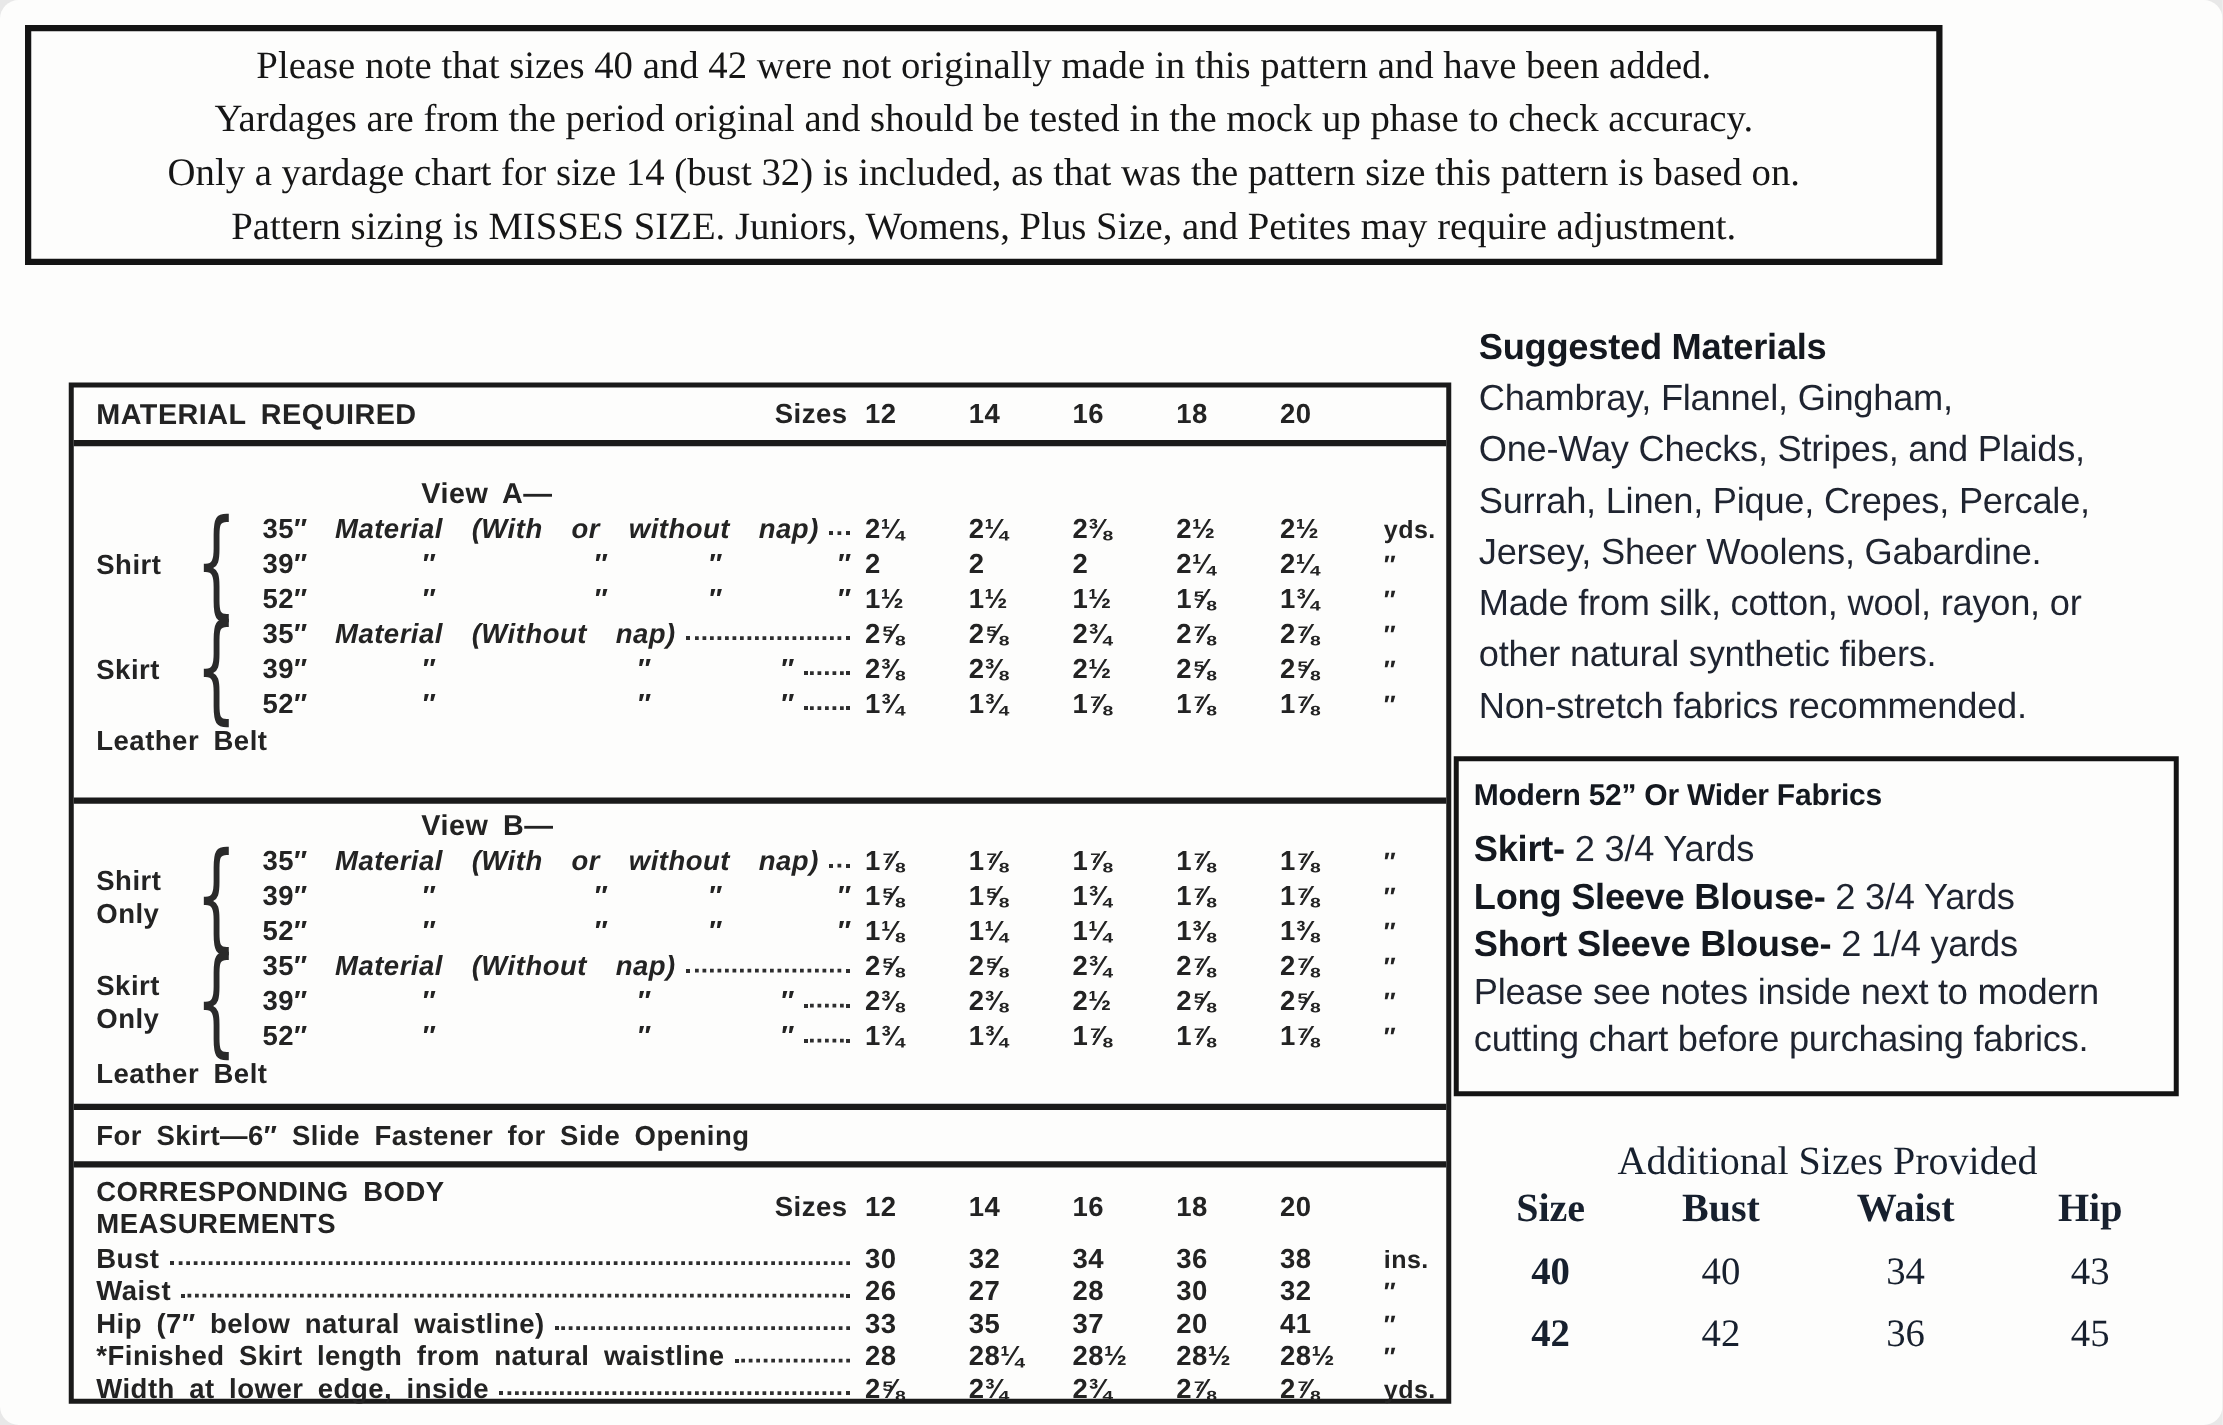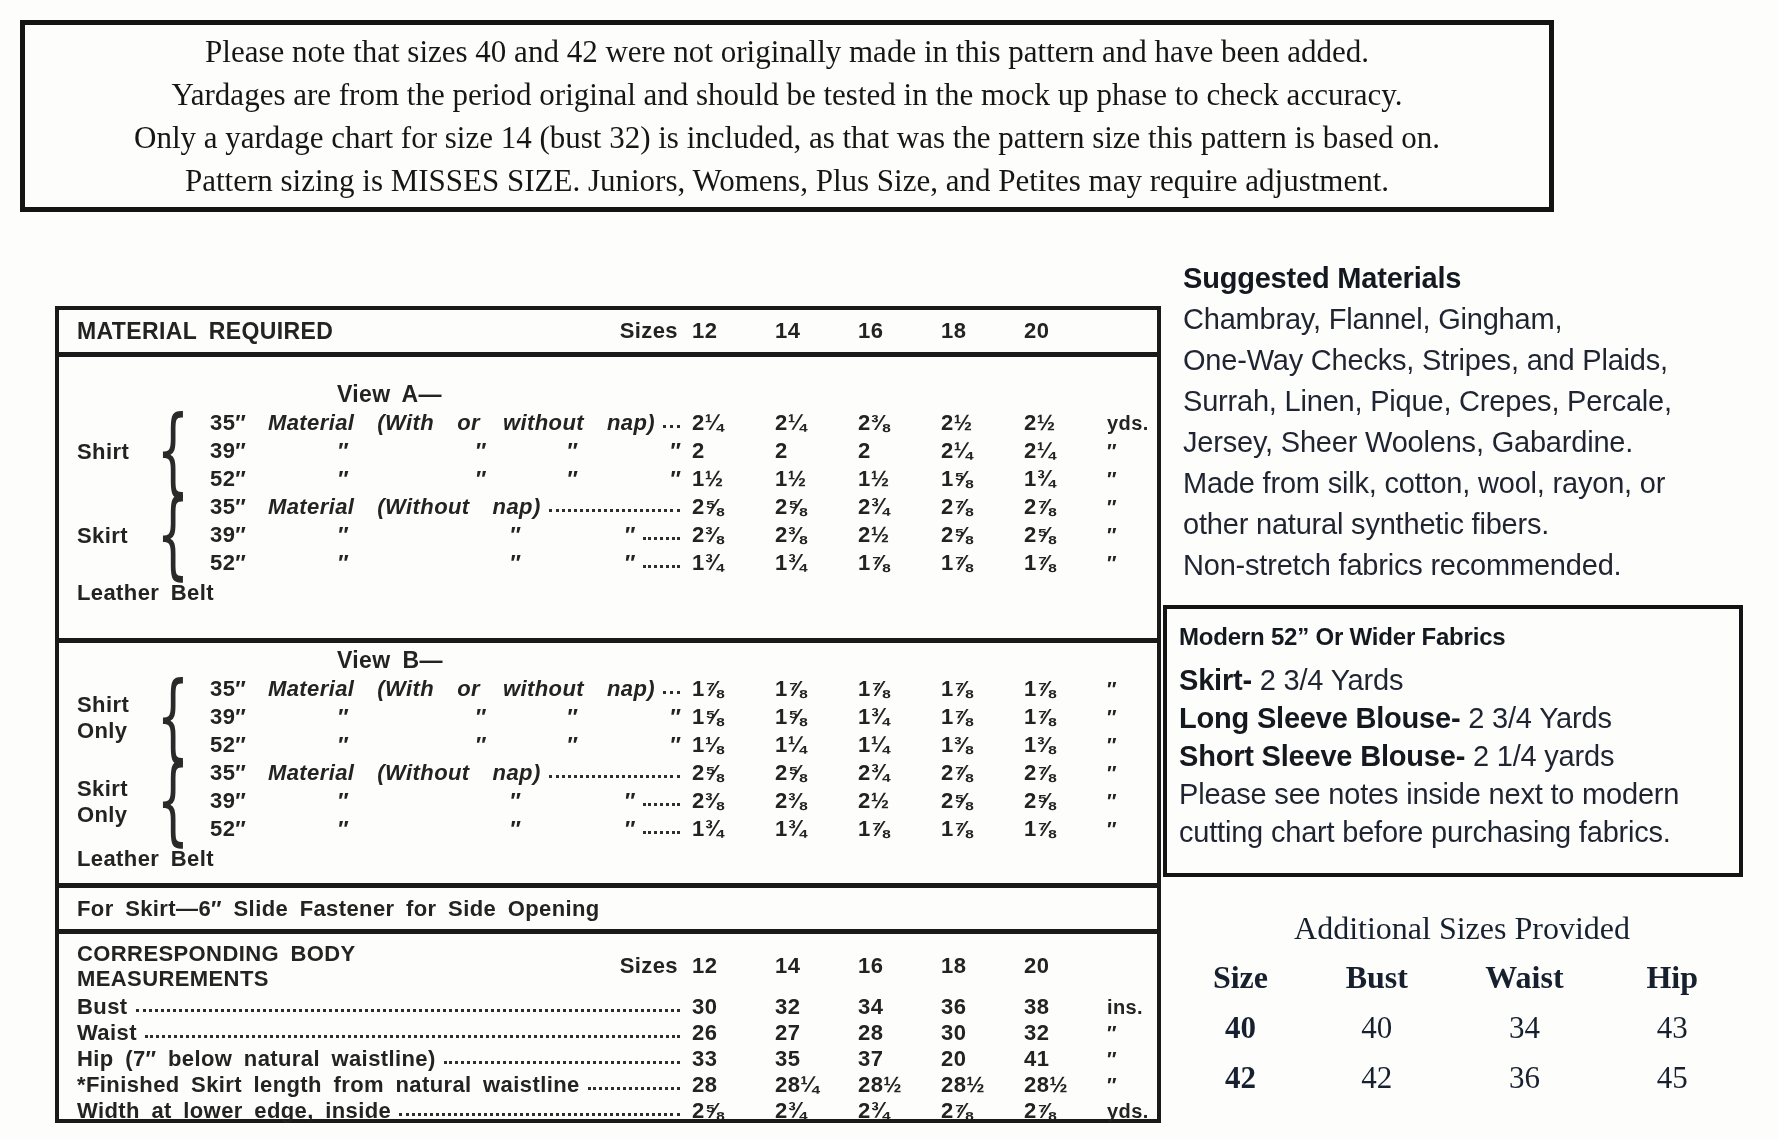--- a/index.html
+++ b/index.html
@@ -1,19 +1,19 @@
 <!DOCTYPE html>
 <html><head>
 <meta charset="utf-8">
 <style>
   * { margin:0; padding:0; box-sizing:border-box; }
   html,body { background:#e8e8e8; }
   .page {
     position:relative; width:1778px; height:1140px; background:#fdfdfc;
-    font-family:"Liberation Sans", sans-serif; color:#1b1b1b; overflow:hidden;
+    font-family:"Liberation Sans", sans-serif; color:#1b1b1b; overflow:hidden;border-radius:15px;
   }
 
   
   .note-box {
     position:absolute; left:20px; top:20px; width:1534px; height:192px;
     border:5px solid #141414; background:#fdfdfc;
     display:flex; flex-direction:column; justify-content:center;
     text-align:center; font-family:"Liberation Serif", serif;
     font-size:31px; line-height:43px; color:#161616;
   }
@@ -76,21 +76,21 @@
   }
   .modern-box .mb-title { font-size:24px; font-weight:700; line-height:48px; color:#14181f; }
   .mb-item b { font-weight:700; color:#14181f; }
 
   .addl {
     position:absolute; left:1178px; top:908px; width:568px;
     font-family:"Liberation Serif", serif; color:#17202e;
   }
   .addl-title { text-align:center; font-size:32px; line-height:40px; }
   .addl-row { display:flex; text-align:center; }
-  .addl-hdr { margin-top:11px; font-weight:700; font-size:32px; }
+  .addl-hdr { margin-top:0; font-weight:700; font-size:32px; }
   .addl-data { margin-top:14px; font-size:31px; }
   .addl-cell { flex:1; }
   .addl-cell.c0 { flex:0 0 22%; font-weight:700; }
   .addl-data .addl-cell:not(.c0) { font-weight:400; }
 </style>
 </head>
 <body>
 
 <div class="page">
 

